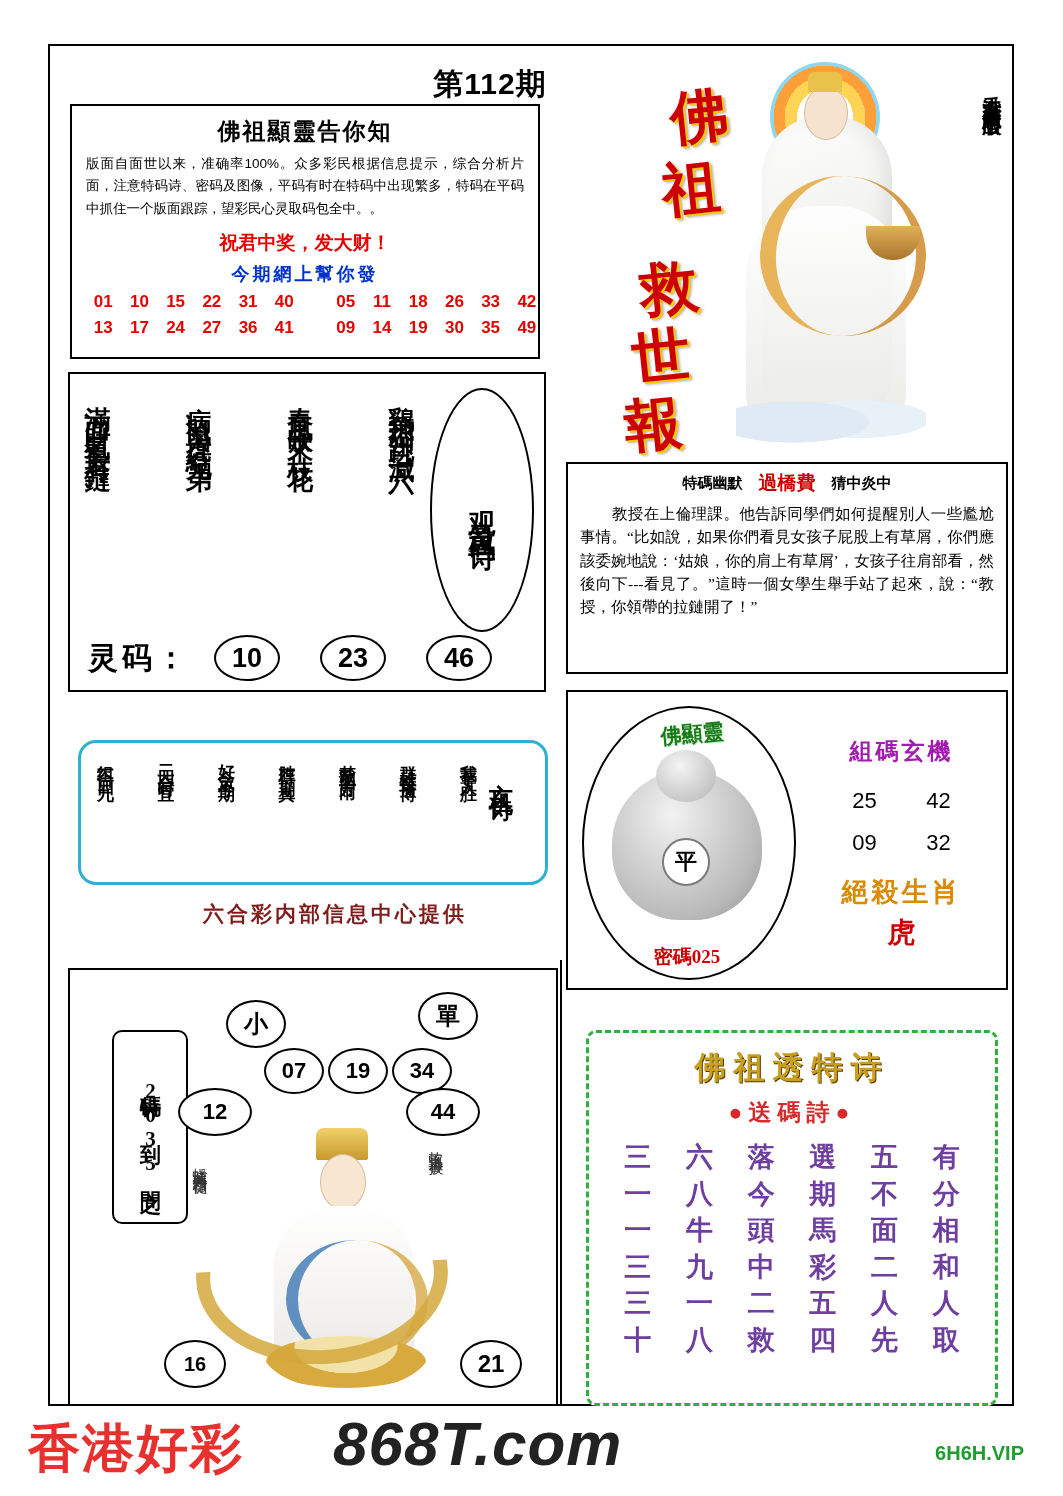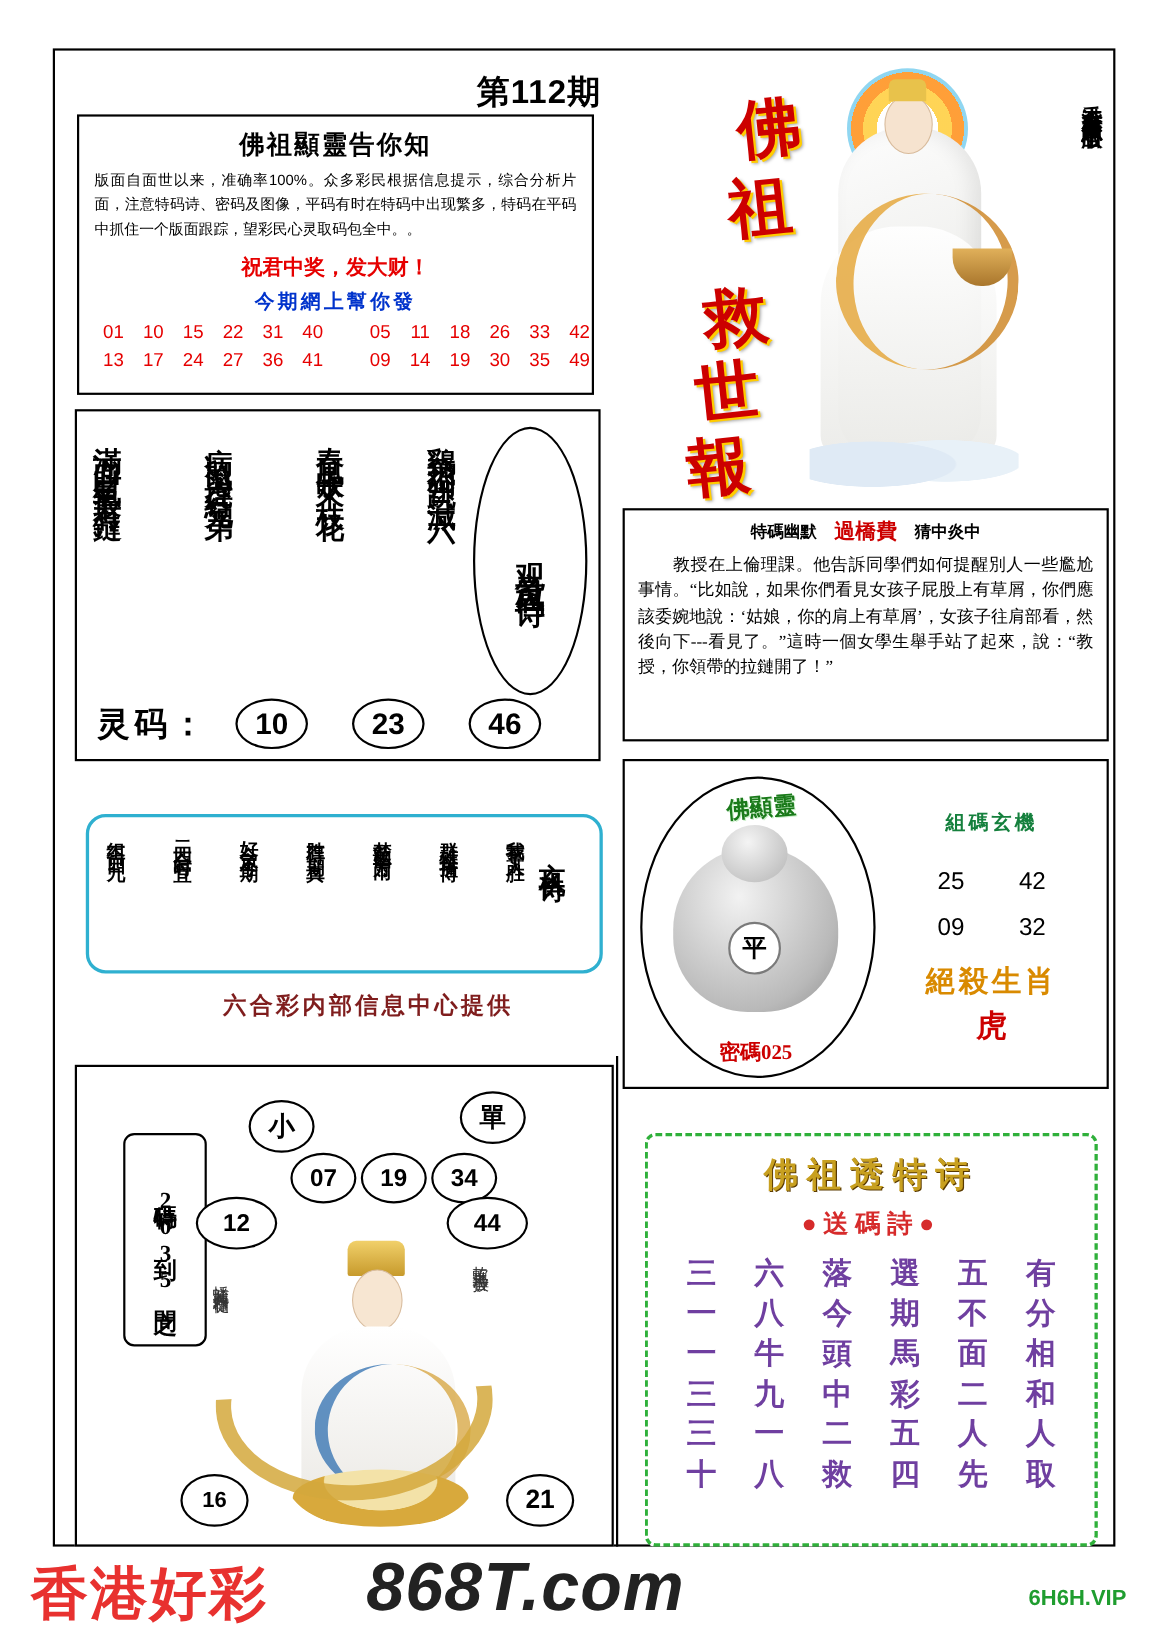--- a/index.html
+++ b/index.html
@@ -38,21 +38,21 @@
   .announce .wish{
     text-align:center;font-size:19px;color:#e60000;font-weight:bold;margin-top:10px;
     font-family:"Liberation Serif", serif;
   }
   .announce .sub{
     text-align:center;font-size:18px;color:#0033cc;font-weight:bold;margin-top:6px;
     letter-spacing:3px;font-family:"Liberation Serif", serif;
   }
   .numrow{
     display:flex;justify-content:center;gap:14px;margin-top:6px;font-size:17px;color:#e60000;
-    font-weight:normal;font-family:"Liberation Sans", sans-serif;padding-left:20px;
+    font-weight:bold;font-family:"Liberation Sans", sans-serif;padding-left:20px;
   }
   .numrow span{display:inline-block;width:44px;text-align:center;}
   .numgap{display:inline-block;width:22px;}
   
   .deity-title{
     position:absolute;left:610px;top:70px;width:200px;height:360px;
   }
   .deity-ch{
     position:absolute;font-family:"Liberation Serif", serif;font-weight:bold;
     color:#cc0000;text-shadow:2px 2px 0 #ffcc00, 3px 3px 3px rgba(0,0,0,.35);
@@ -208,21 +208,21 @@
     position:absolute;left:18px;top:12px;width:180px;text-align:center;
     font-family:"Liberation Serif", serif;font-size:21px;font-weight:bold;color:#1a7a1a;
     text-shadow:1px 1px 0 #c9f0c9;transform:rotate(-5deg);
   }
   .b-code{
     position:absolute;left:14px;top:252px;width:210px;text-align:center;
     font-family:"Liberation Serif", serif;font-size:19px;font-weight:bold;color:#cc0000;
   }
   .zm-title{
     position:absolute;left:236px;top:44px;width:195px;text-align:center;
-    font-family:"Liberation Serif", serif;font-size:18px;font-weight:bold;color:#15803d;
+    font-family:"Liberation Serif", serif;font-size:23px;font-weight:bold;color:#a21caf;
     letter-spacing:3px;
   }
   .zm-nums{
     position:absolute;left:236px;top:88px;width:195px;
     font-family:"Liberation Sans", sans-serif;font-size:22px;color:#000;text-align:center;
     line-height:1.9;
   }
   .zm-nums span{display:inline-block;width:74px;}
   .js-title{
     position:absolute;left:236px;top:182px;width:195px;text-align:center;

